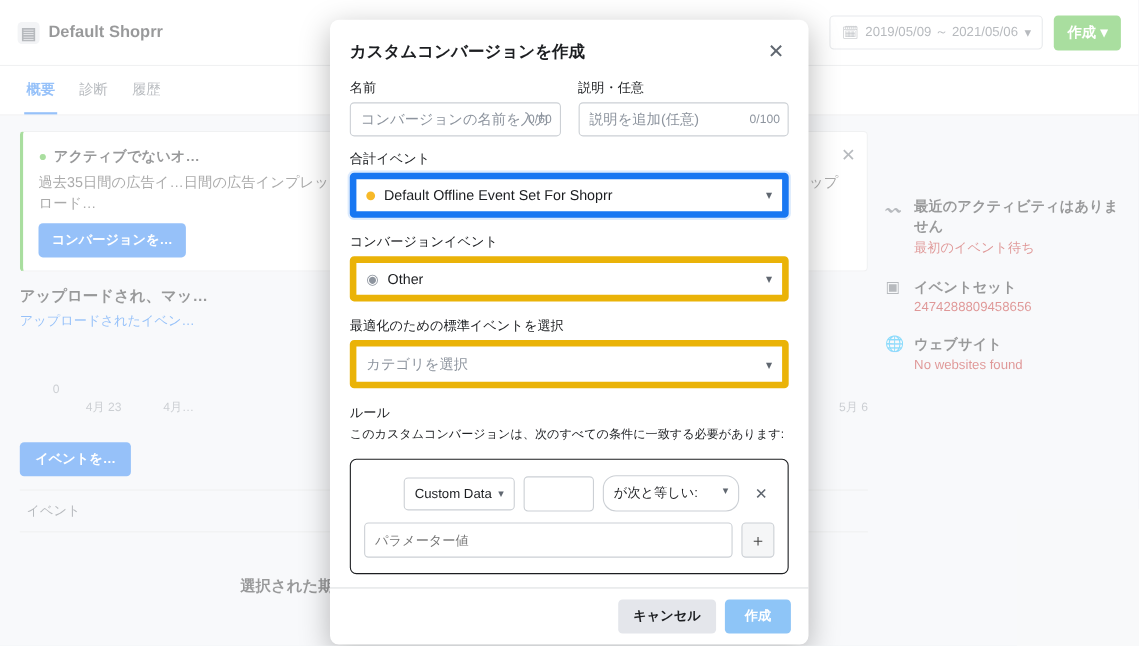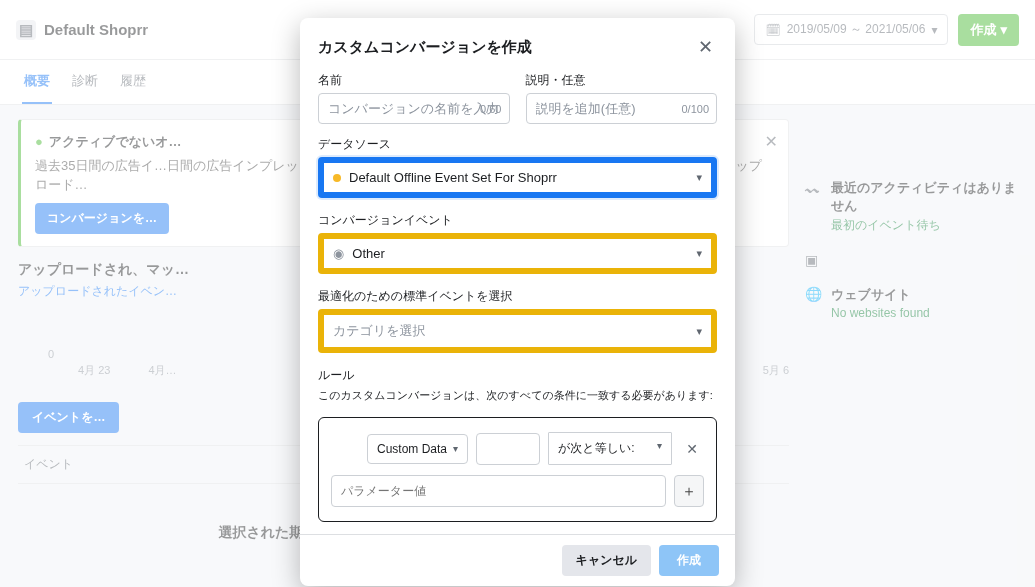--- a/index.html
+++ b/index.html
@@ -37,21 +37,21 @@
 .btn-event { background: #1877f2; color: #fff; border: none; border-radius: 4px; padding: 7px 14px; font-weight: 600; font-size: 12px; margin-top: 24px; }
 
 .table-head { display: flex; border-top: 1px solid #dddfe2; border-bottom: 1px solid #dddfe2; margin-top: 12px; padding: 10px 6px; color: #606770; font-size: 12px; }
 .table-head .col1 { flex: 1; }
 .table-head .col2 { width: 190px; text-align: left; }
 .table-empty { text-align: center; padding: 40px 0 0 0; color: #1c1e21; font-size: 14px; font-weight: 600; }
 
 .right-item { display: flex; gap: 10px; margin-bottom: 18px; }
 .right-item .ic { width: 16px; color: #606770; font-size: 14px; flex-shrink: 0; }
 .right-item .tt { font-weight: 600; font-size: 13px; margin-bottom: 2px; }
-.right-item .st { color: #15803d; font-size: 12px; }
+.right-item .st { color: #b91c1c; font-size: 12px; }
 
 
 .overlay { position: absolute; inset: 0; background: rgba(255,255,255,0.55); display: flex; align-items: flex-start; justify-content: center; z-index: 10; }
 .modal { background: #fff; width: 435px; border-radius: 8px; box-shadow: 0 8px 28px rgba(0,0,0,0.28); margin-top: 18px; }
 .modal-head { display: flex; align-items: center; padding: 16px 18px 6px 18px; }
 .modal-title { font-weight: 700; font-size: 15px; }
 .modal-close { margin-left: auto; color: #606770; font-size: 18px; cursor: pointer; padding: 2px 4px; }
 .modal-body { padding: 6px 18px 12px 18px; }
 .row2 { display: flex; gap: 16px; margin-bottom: 12px; }
 .col { flex: 1; }
@@ -65,21 +65,21 @@
 .select-highlight { border-color: #1877f2; box-shadow: 0 0 0 2px rgba(24,119,242,0.15); }
 .dot { width: 8px; height: 8px; border-radius: 50%; background: #f7b928; }
 .sect { margin-bottom: 14px; }
 .helper { font-size: 11px; color: #1c1e21; margin-top: 3px; line-height: 1.4; }
 
 .rules-box { border: 1px solid #1c1e21; border-radius: 6px; padding: 14px 12px; }
 .rules-row1 { display: flex; gap: 8px; align-items: center; padding-left: 36px; }
 .small-select { border: 1px solid #ccd0d5; border-radius: 4px; padding: 7px 9px; font-size: 12px; display: flex; align-items: center; gap: 6px; background: #fff; }
 .small-select .chev { color: #606770; font-size: 10px; }
 .small-empty { width: 64px; height: 32px; border: 1px solid #ccd0d5; border-radius: 4px; background: #fff; }
-.cond-select { flex: 1; border: 1px solid #ccd0d5; border-radius: 1px; padding: 7px 9px; font-size: 12px; display: flex; align-items: flex-start; background: #fff; }
+.cond-select { flex: 1; border: 1px solid #ccd0d5; border-radius: 12px; padding: 7px 9px; font-size: 12px; display: flex; align-items: flex-start; background: #fff; }
 .cond-select .chev { margin-left: auto; color: #606770; font-size: 10px; }
 .x-btn { width: 24px; text-align: center; color: #606770; font-size: 14px; cursor: pointer; }
 .rules-row2 { display: flex; gap: 8px; margin-top: 10px; }
 .param-input { flex: 1; border: 1px solid #ccd0d5; border-radius: 4px; padding: 7px 9px; font-size: 12px; color: #8d949e; background: #fff; }
 .plus-btn { width: 30px; height: 32px; border: 1px solid #ccd0d5; border-radius: 4px; display: flex; align-items: center; justify-content: center; color: #444; font-size: 15px; background: #f5f6f7; }
 
 .checkbox-row { display: flex; align-items: center; gap: 8px; margin-top: 16px; }
 .checkbox { width: 16px; height: 16px; border: 1px solid #ccd0d5; border-radius: 3px; background: #fff; }
 .checkbox-label { font-size: 13px; }
 .info-c { width: 13px; height: 13px; border-radius: 50%; background: #8d949e; color: #fff; font-size: 9px; display: inline-flex; align-items: center; justify-content: center; margin-left: 2px; }
@@ -156,20 +156,24 @@
     <div class="right-col">
       <div class="right-item">
         <div class="ic">〰</div>
         <div>
           <div class="tt">最近のアクティビティはありません</div>
           <div class="st">最初のイベント待ち</div>
         </div>
       </div>
       <div class="right-item">
         <div class="ic">▣</div>
+        <div>
+          <div class="tt">イベントセット</div>
+          <div class="st">2474288809458656</div>
+        </div>
       </div>
       <div class="right-item">
         <div class="ic">🌐</div>
         <div>
           <div class="tt">ウェブサイト</div>
           <div class="st">No websites found</div>
         </div>
       </div>
     </div>
   </div>
@@ -193,21 +197,21 @@
           <div class="col">
             <div class="label">説明・任意</div>
             <div class="input-wrap">
               <input class="input" placeholder="説明を追加(任意)" style="">
               <span class="counter">0/100</span>
             </div>
           </div>
         </div>
 
         <div class="sect">
-          <div class="label">データソース</div>
+          <div class="label">合計イベント</div>
           <div class="select-like select-highlight">
             <span class="dot"></span>
             <span>Default Offline Event Set For Shoprr</span>
             <span class="chev">▾</span>
           </div>
         </div>
 
         <div class="sect">
           <div class="label">コンバージョンイベント</div>
           <div class="select-like">

